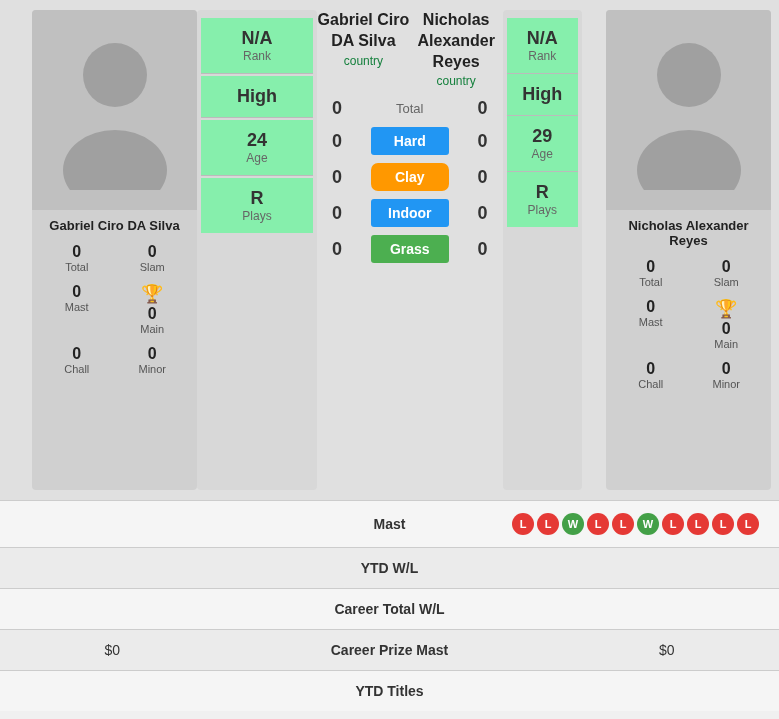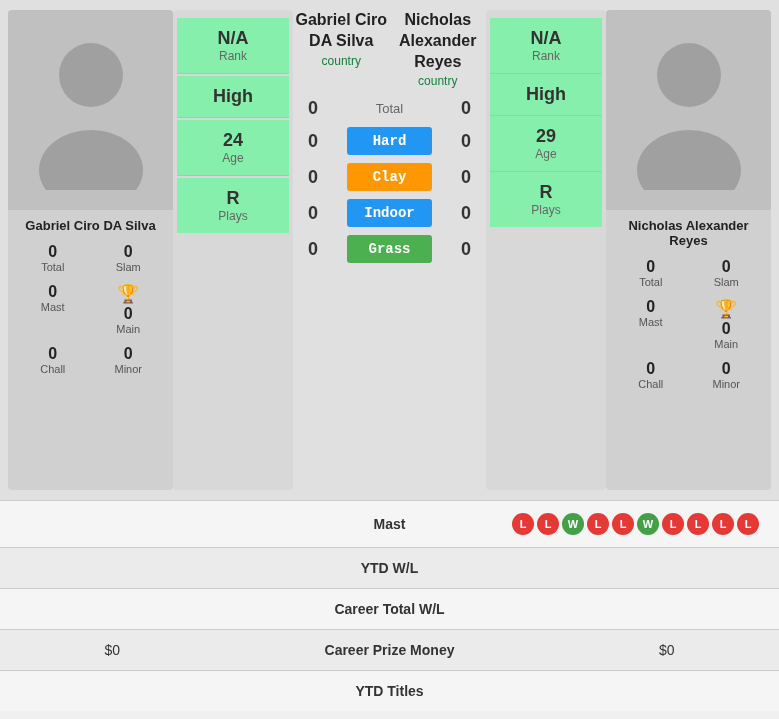--- a/index.html
+++ b/index.html
@@ -20,20 +20,21 @@
       width: 165px;
       min-height: 480px;
       background: #d0d0d0;
       border-radius: 4px;
       display: flex;
       flex-direction: column;
       align-items: center;
       justify-content: flex-start;
       padding: 0 0 12px 0;
       flex-shrink: 0;
+      margin-left: 24px;
     }
 
     .avatar-container {
       width: 100%;
       height: 200px;
       background: #c0c0c0;
       border-radius: 4px 4px 0 0;
       display: flex;
       align-items: center;
       justify-content: center;
@@ -137,25 +138,24 @@
 
     .court-badge {
       flex: 1;
       text-align: center;
       padding: 6px 17px;
       border-radius: 3px;
       color: white;
       font-size: 14px;
       font-weight: bold;
       margin: 0 22px;
-      font-family: Liberation Mono, monospace;
     }
 
     .court-hard { background: #2196F3; }
-    .court-clay { background: #FF9800; }
+    .court-clay { background: #FF9800; border-radius: 7px; }
     .court-indoor { background: #2196F3; }
     .court-grass { background: #4CAF50; }
 
     
     .right-stats-panel {
       width: 120px;
       display: flex;
       flex-direction: column;
       background: #d8d8d8;
       border-radius: 4px;
@@ -448,21 +448,21 @@
     <div class="bottom-row" style="justify-content:center;">
       <span class="bottom-label">YTD W/L</span>
     </div>
 
     <div class="bottom-row" style="justify-content:center;">
       <span class="bottom-label">Career Total W/L</span>
     </div>
 
     <div class="bottom-row">
       <span class="bottom-value-left">$0</span>
-      <span class="bottom-label">Career Prize Money</span>
+      <span class="bottom-label">Career Prize Mast</span>
       <span class="bottom-value-right">$0</span>
     </div>
 
     <div class="bottom-row" style="justify-content:center;">
       <span class="bottom-label">YTD Titles</span>
     </div>
   </div>
 </div>
 
 </body></html>

